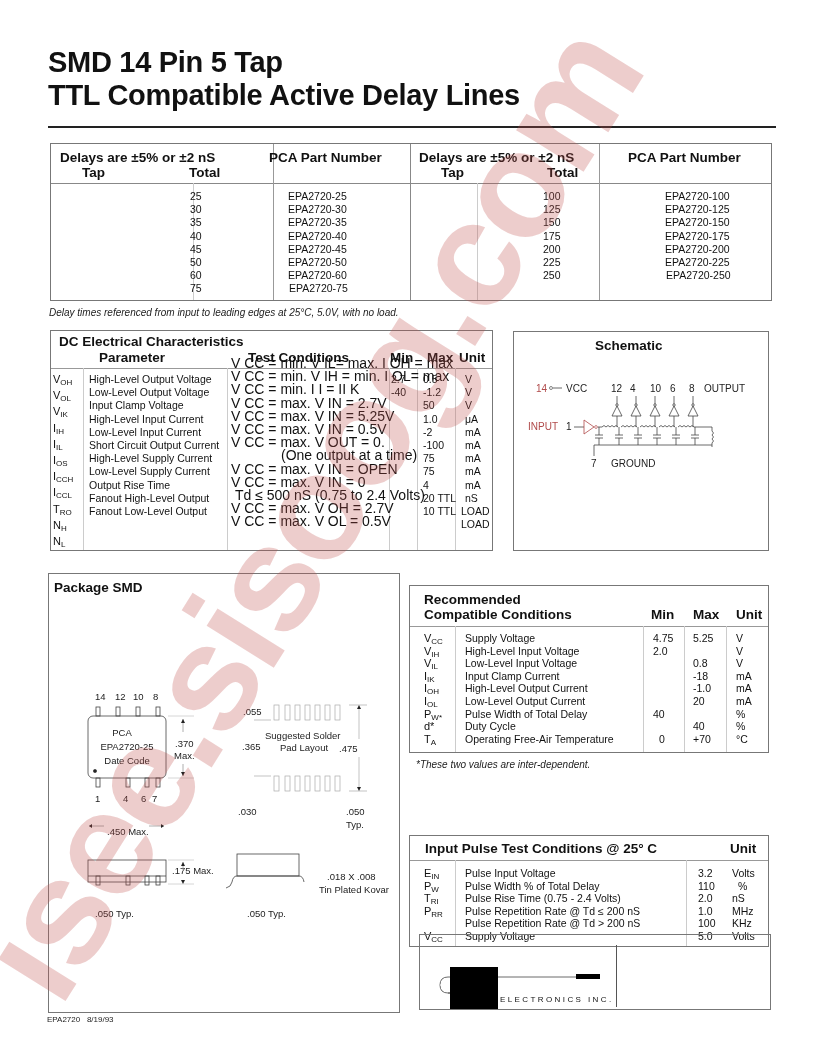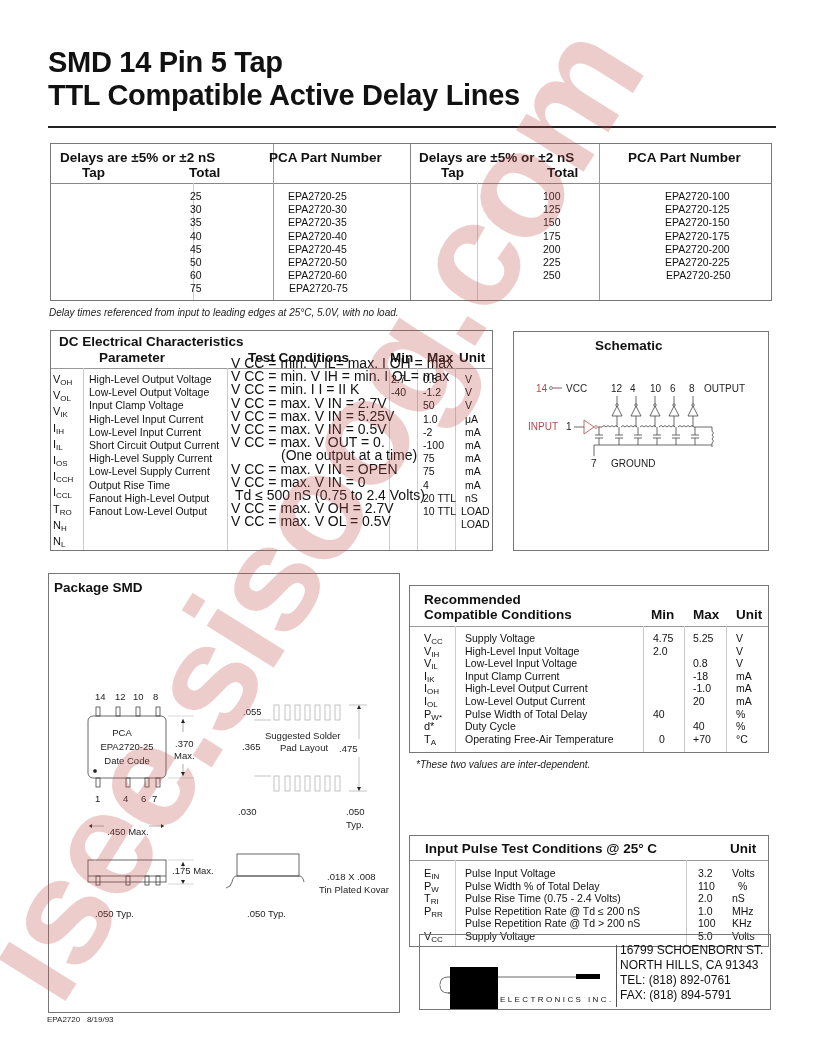--- a/index.html
+++ b/index.html
@@ -501,26 +501,20 @@
     <path d="M28,42 q-8,0 -8,8 q0,8 8,8 h10" fill="none" stroke="#444" stroke-width="0.8"></path>
     <line x1="20" y1="50" x2="28" y2="50" stroke="#fff"></line>
     <line x1="28" y1="42" x2="30" y2="42" stroke="#444" stroke-width="0.8"></line>
     <line x1="28" y1="58" x2="30" y2="58" stroke="#444" stroke-width="0.8"></line>
     <rect x="30" y="32" width="48" height="42" fill="#000"></rect>
     <line x1="78" y1="42" x2="156" y2="42" stroke="#444" stroke-width="0.8"></line>
     <rect x="156" y="39" width="24" height="5" fill="#000"></rect>
   </svg>
   <div class="abs" style="left:80px;top:60px;font-size:8px;letter-spacing:2.4px;white-space:nowrap;">ELECTRONICS  INC.</div>
   <div class="vline" style="left:196px;top:10px;height:62px;background:#555;"></div>
-  <div class="abs" style="left:200px;top:8px;font-size:12px;line-height:15px;white-space:nowrap;">
-    <div>16799 SCHOENBORN ST.</div>
-    <div>NORTH HILLS, CA  91343</div>
-    <div>TEL:  (818) 892-0761</div>
-    <div>FAX:  (818) 894-5791</div>
-  </div>
 </div>
 
 <div class="abs" style="left:47px;top:1015px;font-size:8px;color:#222;white-space:pre;">EPA2720   8/19/93</div>
 
 <svg class="watermark" width="816" height="1056">
   <g transform="translate(60,1010) rotate(-58)" opacity="0.28">
     <text x="0" y="0" font-size="150" font-weight="bold" fill="#c0504d" font-family="Liberation Sans, sans-serif" letter-spacing="-4">isee.sisoog.com</text>
   </g>
 </svg>
 

